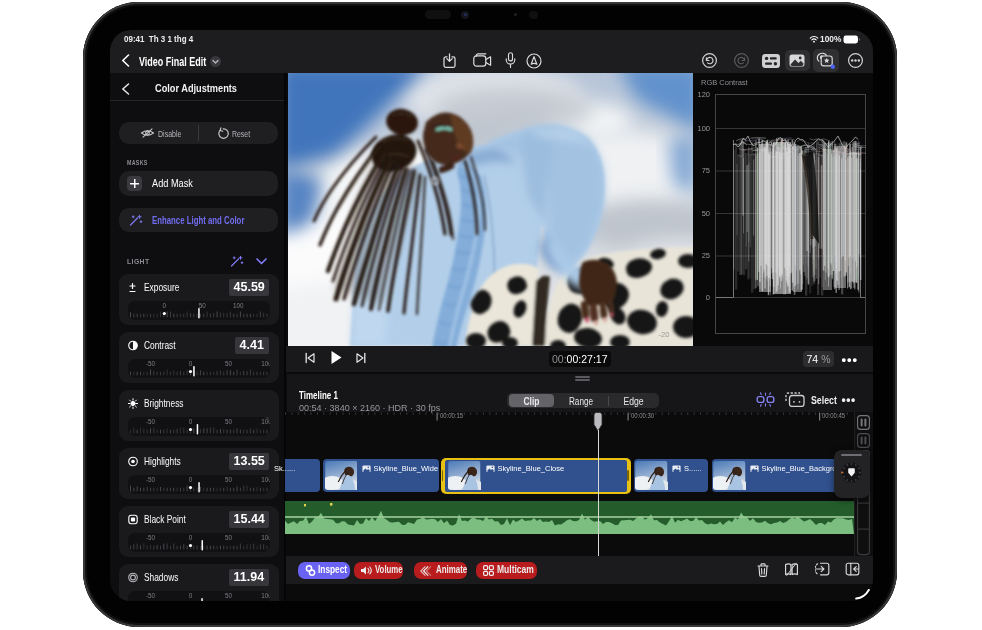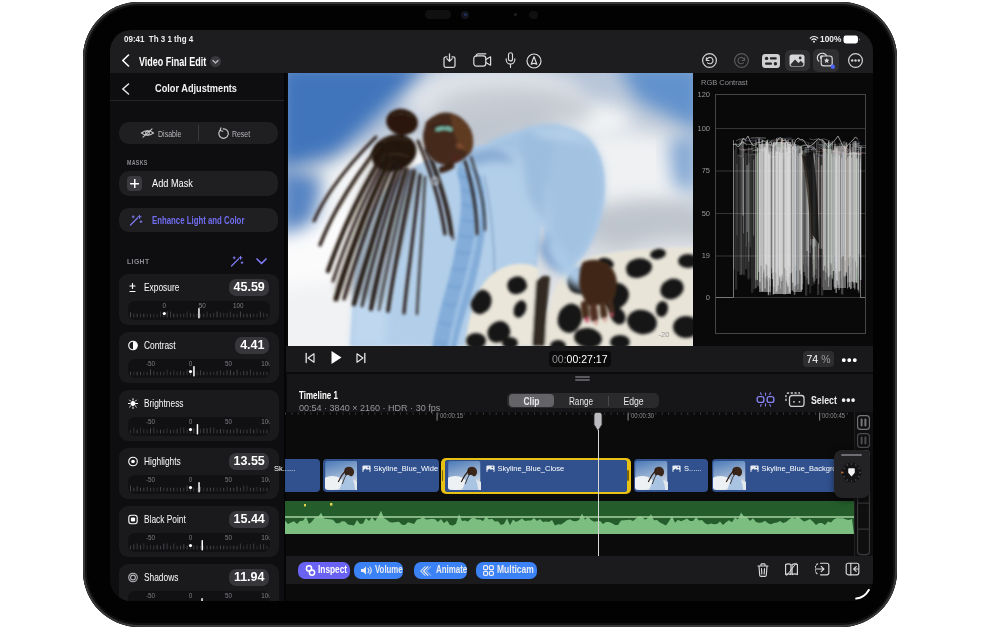--- a/index.html
+++ b/index.html
@@ -16,34 +16,34 @@
 
 #sidebar{left:0;top:43px;width:174px;height:528.5px;background:#0e0e10;}
 .sbhead{color:#f2f2f2;font-size:11.5px;font-weight:bold;}
 .btn{background:#1f1f22;border-radius:10px;}
 .gray{color:#b6b6bb;}
 .seclab{color:#8d8d92;font-size:8px;letter-spacing:0.5px;font-weight:bold;}
 .white{color:#fff;}
 .purple{color:#716df0;}
 .group{left:8.5px;width:160px;height:51px;background:#1a1a1d;border-radius:9px;}
 .pname{color:#fcfcfc;font-size:11px;}
-.vbox{position:absolute;height:17px;background:#37373b;border-radius:7px;
- color:#fff;font-size:12.5px;font-weight:bold;text-align:right;line-height:17.5px;padding:0 4.5px;}
+.vbox{position:absolute;height:17px;background:#37373b;border-radius:2px;
+ color:#fff;font-size:12.5px;font-weight:bold;text-align:left;line-height:17.5px;padding:0 4.5px;}
 .slider{position:absolute;left:9px;top:27.5px;width:142px;height:18.5px;background:#111113;border-radius:7px;overflow:hidden;}
 
 #main{left:174px;top:43px;width:588.5px;height:528.5px;background:#09090a;border-left:2.5px solid #050506;}
 
 #transport{left:174px;top:316px;width:588.5px;height:26.5px;background:#19191b;border-left:2.5px solid #050506;}
 
 #tl{left:174px;top:342.5px;width:588.5px;height:229px;background:#0b0b0c;border-left:2.5px solid #050506;}
 #tlhead{left:176.5px;top:344px;width:586px;height:38px;background:#161618;}
 .seg{position:absolute;color:#e8e8ea;font-size:10.5px;text-align:center;}
 .clip{position:absolute;top:0;height:33px;background:#30518e;border-radius:4px;overflow:hidden;}
 .cliptxt{position:absolute;color:#fff;font-size:7.5px;top:4px;}
-.pill{position:absolute;top:0;height:16.5px;background:#3b82f6;border-radius:7px;color:#ececee;
+.pill{position:absolute;top:0;height:16.5px;background:#b91c1c;border-radius:7px;color:#ececee;
  font-size:10px;font-weight:bold;line-height:16.5px;}
 </style></head><body>
 <div class="abs" id="device"></div>
 <div class="abs" style="left:425px;top:10px;width:26px;height:9px;background:#101011;border-radius:5px"></div>
 <div class="abs" style="left:461px;top:10.5px;width:8px;height:8px;background:#13151c;border-radius:4px"></div>
 <div class="abs" style="left:463.5px;top:13px;width:3px;height:3px;background:#23305c;border-radius:2px"></div>
 <div class="abs" style="left:514px;top:13px;width:3px;height:3px;background:#222;border-radius:2px"></div>
 <div class="abs" style="left:529px;top:10.5px;width:9px;height:8px;background:#101011;border-radius:4px"></div>
 <div class="abs" id="screen">
     <div class="abs" id="topbar"></div>
@@ -1021,21 +1021,21 @@
         <path d="M104.3 53.3 q4.9 4.3 9.8 0" stroke="#ffffff" stroke-width="0.7" fill="none" opacity="0.61"></path>
         <path d="M52.2 45.6 q6.1 4.0 12.1 0" stroke="#c8e8c8" stroke-width="0.7" fill="none" opacity="0.43"></path>
         <path d="M61.1 59.2 q2.9 -2.1 5.8 0" stroke="#ffffff" stroke-width="0.7" fill="none" opacity="0.57"></path>
         <path d="M61.3 52.3 q3.5 -2.9 7.1 0" stroke="#c8e8c8" stroke-width="0.7" fill="none" opacity="0.62"></path>
       </g>
     </svg>
     <div class="abs txt" style="left:572px;top:60.0px;width:28px;text-align:right;color:#98989c;font-size:7.5px">120</div>
     <div class="abs txt" style="left:572px;top:94.0px;width:28px;text-align:right;color:#98989c;font-size:7.5px">100</div>
     <div class="abs txt" style="left:572px;top:136.5px;width:28px;text-align:right;color:#98989c;font-size:7.5px">75</div>
     <div class="abs txt" style="left:572px;top:179.0px;width:28px;text-align:right;color:#98989c;font-size:7.5px">50</div>
-    <div class="abs txt" style="left:572px;top:221.5px;width:28px;text-align:right;color:#98989c;font-size:7.5px">19</div>
+    <div class="abs txt" style="left:572px;top:221.5px;width:28px;text-align:right;color:#98989c;font-size:7.5px">25</div>
     <div class="abs txt" style="left:572px;top:263.0px;width:28px;text-align:right;color:#98989c;font-size:7.5px">0</div>
     <div class="abs txt" style="left:540px;top:300.0px;width:28px;text-align:center;color:#98989c;font-size:7.5px">-20</div>
     <div class="abs" id="transport"></div>
     <svg class="abs" style="left:194.5px;top:322.5px" width="10" height="12" viewBox="0 0 10 12">
       <path d="M1.2 1.5 v9" stroke="#e8e8ea" stroke-width="1.3" stroke-linecap="round"></path>
       <path d="M9 1.8 L3 6 L9 10.2 Z" fill="none" stroke="#e8e8ea" stroke-width="1.2" stroke-linejoin="round"></path>
     </svg>
     <svg class="abs" style="left:219.5px;top:320.5px" width="12" height="15" viewBox="0 0 12 15">
       <path d="M1.5 1 L11.5 7.5 L1.5 14 Z" fill="#fff"></path>
     </svg>

